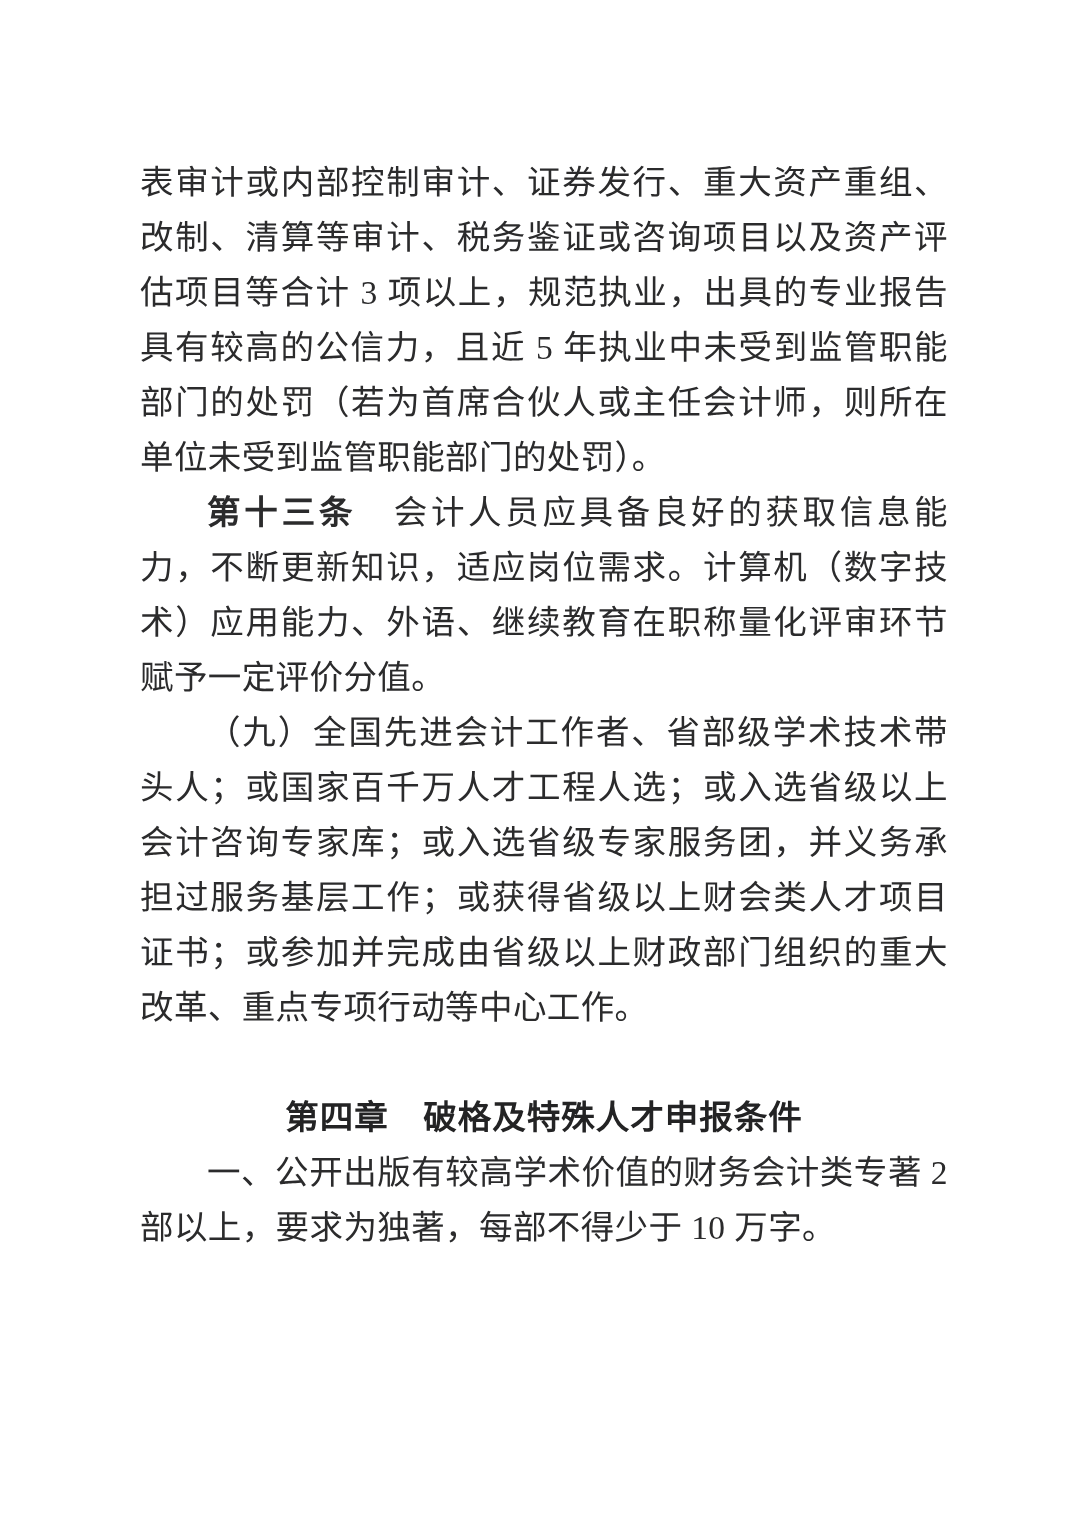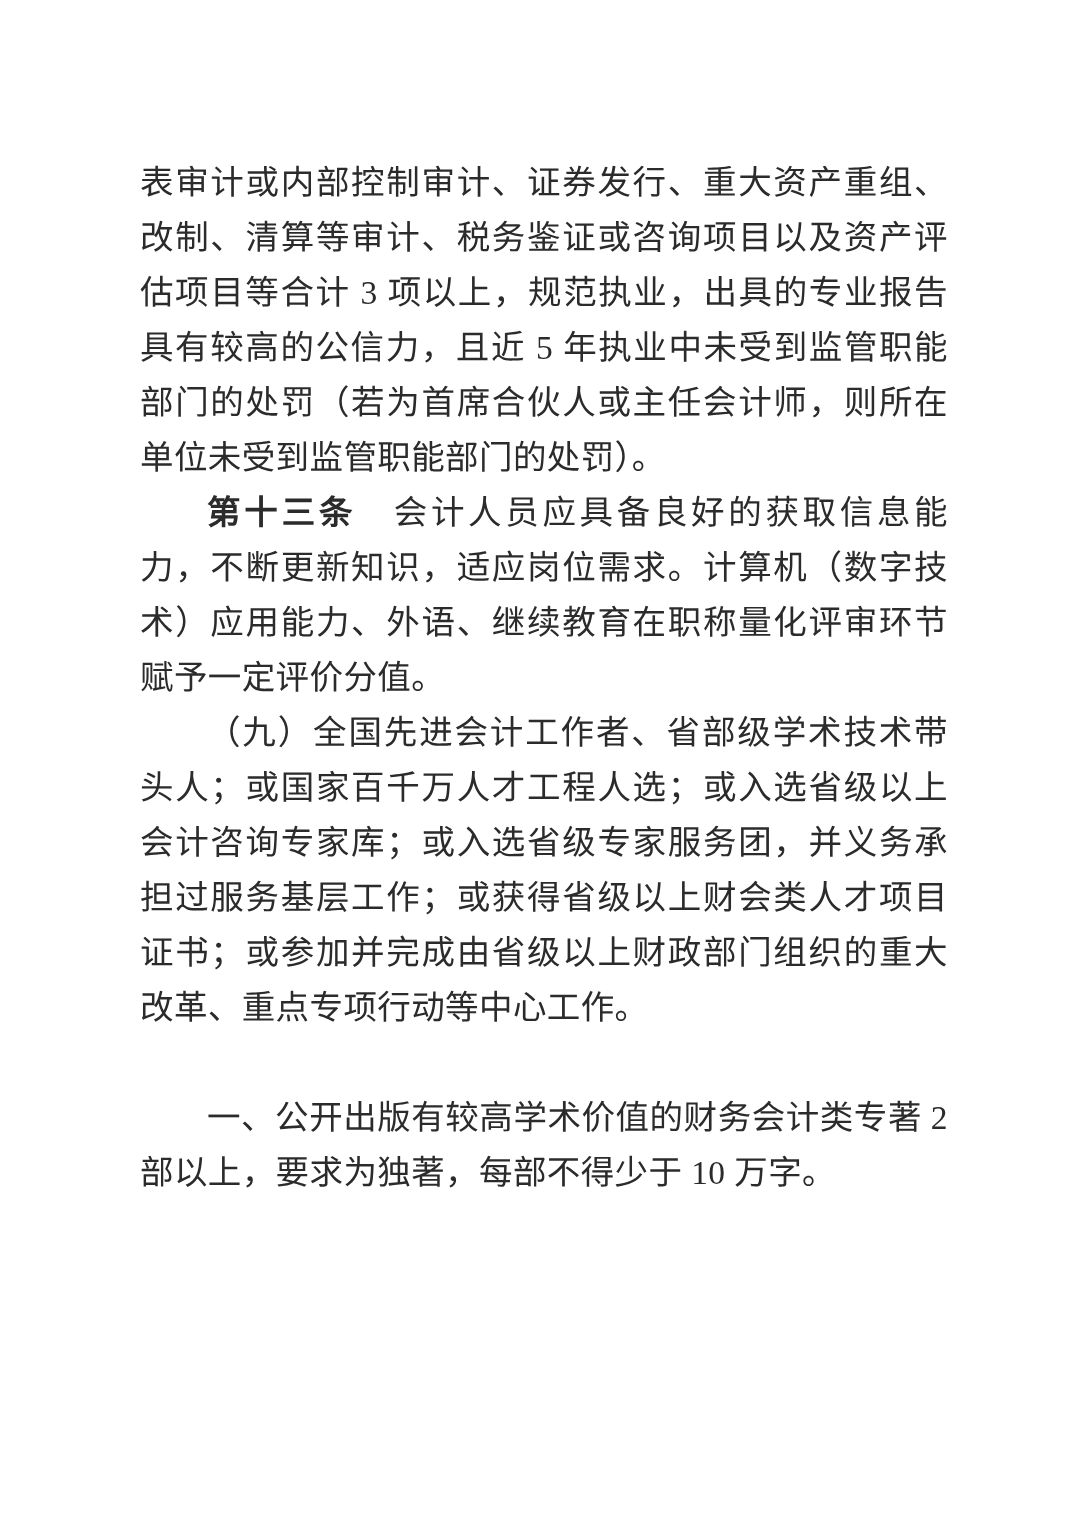--- a/index.html
+++ b/index.html
@@ -82,20 +82,21 @@
   <div class="text-column">
 
     <p class="para continuation">表审计或内部控制审计、证券发行、重大资产重组、改制、清算等审计、税务鉴证或咨询项目以及资产评估项目等合计 3 项以上，规范执业，出具的专业报告具有较高的公信力，且近 5 年执业中未受到监管职能部门的处罚（若为首席合伙人或主任会计师，则所在单位未受到监管职能部门的处罚）。</p>
 
     <p class="para indent2"><span class="art-label">第十三条</span><span class="art-gap"></span><span>会计人员应具备良好的获取信息能力，不断更新知识，适应岗位需求。计算机（数字技术）应用能力、外语、继续教育在职称量化评审环节赋予一定评价分值。</span></p>
 
     <p class="para indent2">（九）全国先进会计工作者、省部级学术技术带头人；或国家百千万人才工程人选；或入选省级以上会计咨询专家库；或入选省级专家服务团，并义务承担过服务基层工作；或获得省级以上财会类人才项目证书；或参加并完成由省级以上财政部门组织的重大改革、重点专项行动等中心工作。</p>
 
     <div class="spacer-lg"></div>
 
+    <h2 class="chapter-heading">第四章　破格及特殊人才申报条件</h2>
 
 
     <p class="para indent2">一、公开出版有较高学术价值的财务会计类专著 2 部以上，要求为独著，每部不得少于 10 万字。</p>
 
   </div>
 
   <div class="page-number">— 9 —</div>
 
 </div>
 

